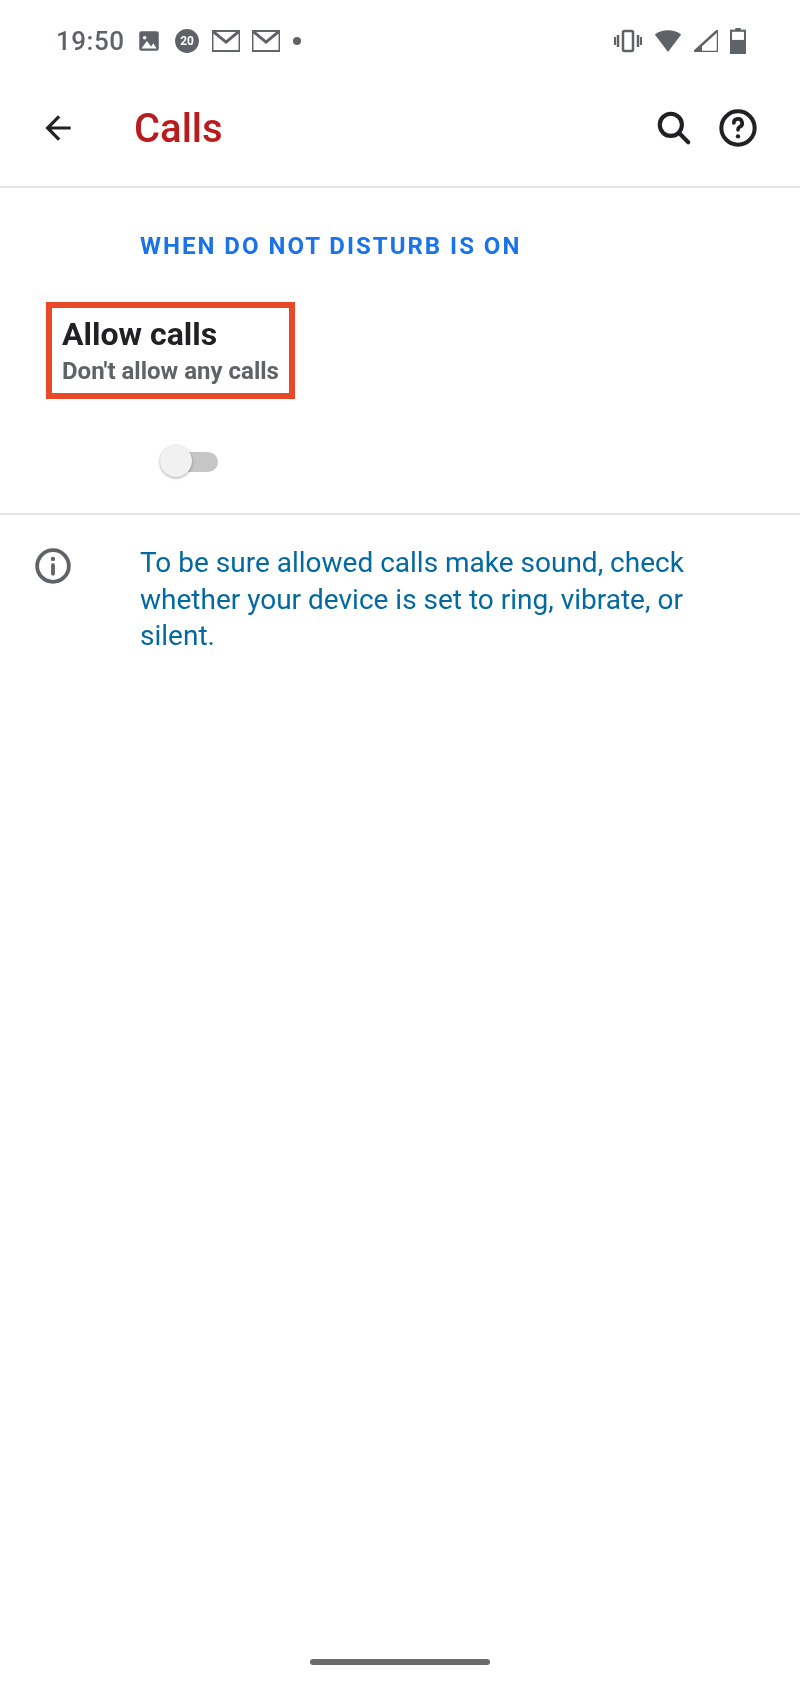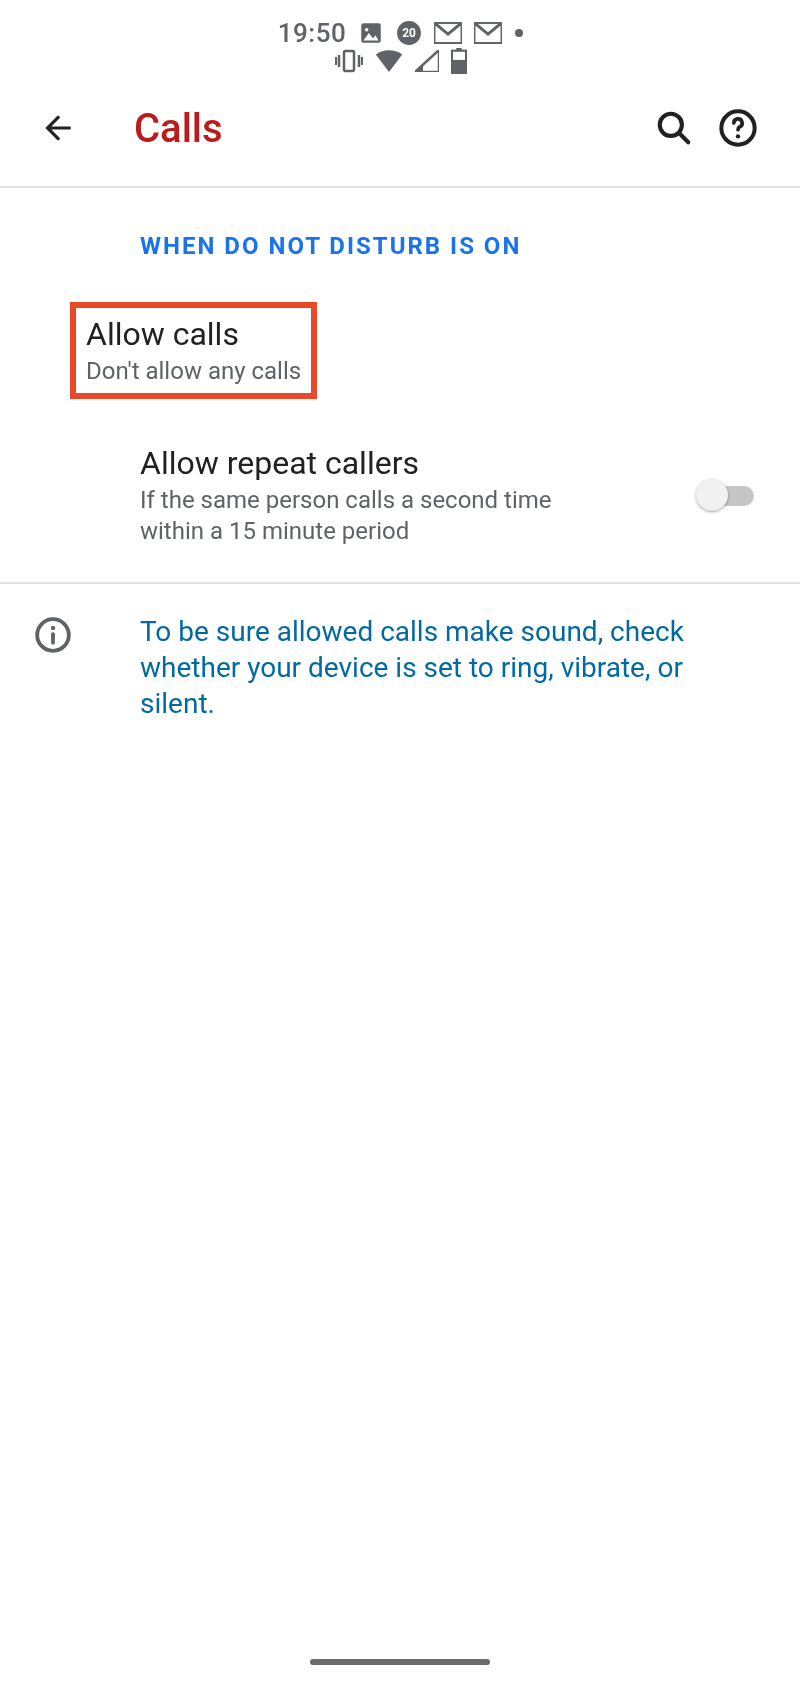--- a/index.html
+++ b/index.html
@@ -16,21 +16,20 @@
 
   
   .status-bar {
     display: flex;
     align-items: center;
     justify-content: space-between;
     padding: 18px 54px 0 56px;
     height: 46px;
     font-size: 26px;
     color: #5f6368;
-    flex-direction: column;
   }
   .status-left, .status-right {
     display: flex;
     align-items: center;
     gap: 12px;
   }
   .clock {
     font-weight: 500;
     letter-spacing: 0.5px;
   }
@@ -170,21 +169,22 @@
     transform: translateX(-50%);
     width: 180px;
     height: 6px;
     border-radius: 3px;
     background: #6b6b6b;
   }
 
   
   .allow-calls-wrap {
     padding-top: 42px;
-    padding-left: 84px;
+    padding-left: 60px;
+    font-weight: bold;
   }
 </style>
 </head>
 <body>
 
 <div class="status-bar">
   <div class="status-left">
     <span class="clock">19:50</span>
     <span class="status-icon">
       <svg width="26" height="26" viewBox="0 0 24 24">
@@ -275,24 +275,20 @@
   <div class="section-header">WHEN DO NOT DISTURB IS ON</div>
 
   <div class="allow-calls-wrap">
     <div class="highlight">
       <div class="item-title">Allow calls</div>
       <div class="item-sub">Don't allow any calls</div>
     </div>
   </div>
 
   <div class="item" style="padding-top:44px; padding-bottom:30px;">
-    <div class="text">
-      <div class="item-title">Allow repeat callers</div>
-      <div class="item-sub" style="max-width:420px;">If the same person calls a second time within a 15 minute period</div>
-    </div>
     <div class="toggle">
       <div class="toggle-track"></div>
       <div class="toggle-thumb"></div>
     </div>
   </div>
 
   <div class="divider"></div>
 
   <div class="note">
     <span class="info-icon">

